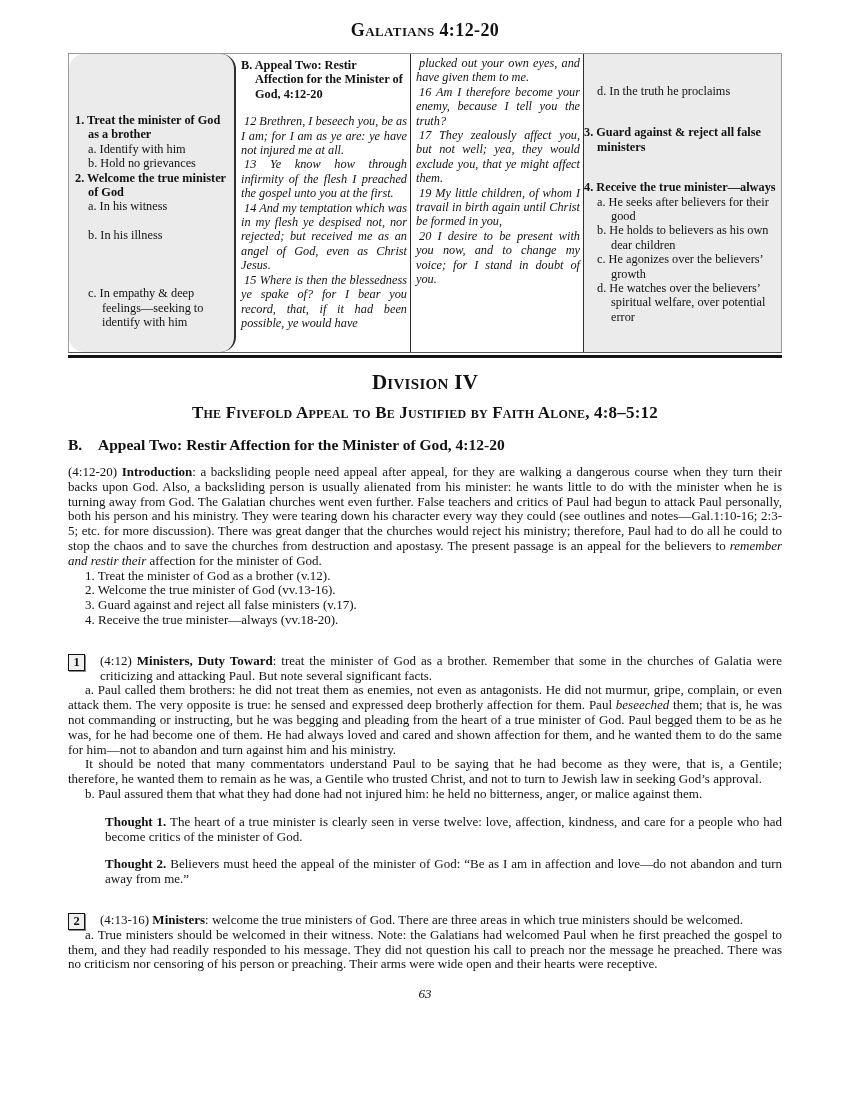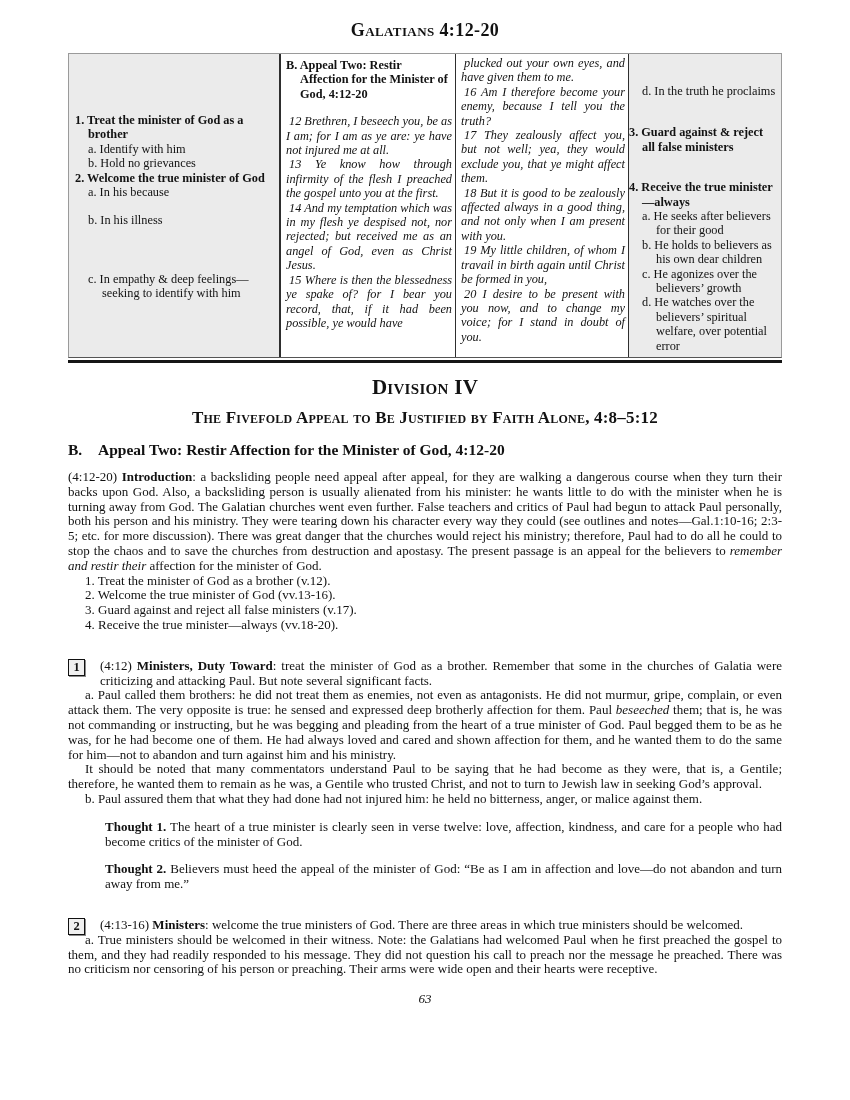--- a/index.html
+++ b/index.html
@@ -15,21 +15,21 @@
     font-size:18px; letter-spacing:.4px; margin:20px 0 0; line-height:20px;
   }
 
   
   .ot {
     display:flex; margin-top:13px; min-height:298px;
     border:1px solid #9a9a9a; border-bottom:1px solid #555;
     font-size:12.3px; line-height:14.4px;
   }
   .ot .col { box-sizing:border-box; }
-  .c1 { width:212px; background:#ebebeb; border-right:2px solid #2e2e2e; padding:3px 4px 4px 6px; }
+  .c1 { width:167px; background:#ebebeb; border-right:2px solid #2e2e2e; padding:3px 4px 4px 6px;border-radius:15px; }
   .c2 { width:175px; background:#ffffff; border-right:1px solid #2e2e2e; padding:4px 3px 4px 5px; }
   .c3 { width:173px; background:#ffffff; border-right:1px solid #2e2e2e; padding:2px 3px 4px 5px; }
   .c4 { flex:1; background:#ebebeb; padding:2px 4px 4px 0; }
   .lvl1 { font-weight:bold; padding-left:13px; text-indent:-13px; }
   .lvl2 { padding-left:27px; text-indent:-14px; }
   .vh { font-weight:bold; padding-left:14px; text-indent:-14px; margin:0 0 13px; }
   .verse { margin:0; text-align:justify; text-indent:3px;font-style:italic; }
   .thick-rule { height:3px; background:#151515; margin-top:2px; }
 
   
@@ -68,38 +68,37 @@
 <div class="content">
 
   <div class="page-title">Galatians 4:12-20</div>
 
   <div class="ot">
     <div class="col c1">
       <div class="lvl1" style="margin-top:56px">1. Treat the minister of God as a brother</div>
       <div class="lvl2">a. Identify with him</div>
       <div class="lvl2">b. Hold no grievances</div>
       <div class="lvl1">2. Welcome the true minister of God</div>
-      <div class="lvl2">a. In his because</div>
+      <div class="lvl2">a. In his witness</div>
       <div class="lvl2" style="margin-top:14px">b. In his illness</div>
       <div class="lvl2" style="margin-top:44px">c. In empathy &amp; deep feelings—seeking to identify with him</div>
     </div>
 
     <div class="col c2">
       <div class="vh">B. Appeal Two: Restir Affection for the Minister of God, 4:12-20</div>
       <p class="verse">12 Brethren, I beseech you, be as I am; for I am as ye are: ye have not injured me at all.</p>
       <p class="verse">13 Ye know how through infirmity of the flesh I preached the gospel unto you at the first.</p>
       <p class="verse">14 And my temptation which was in my flesh ye despised not, nor rejected; but received me as an angel of God, even as Christ Jesus.</p>
       <p class="verse">15 Where is then the blessedness ye spake of? for I bear you record, that, if it had been possible, ye would have</p>
     </div>
 
     <div class="col c3">
       <p class="verse">plucked out your own eyes, and have given them to me.</p>
       <p class="verse">16 Am I therefore become your enemy, because I tell you the truth?</p>
       <p class="verse">17 They zealously affect you, but not well; yea, they would exclude you, that ye might affect them.</p>
-      <p class="verse">18 But it is good to be zealously affected always in a good thing, and not only when I am present with you.</p>
       <p class="verse">19 My little children, of whom I travail in birth again until Christ be formed in you,</p>
       <p class="verse">20 I desire to be present with you now, and to change my voice; for I stand in doubt of you.</p>
     </div>
 
     <div class="col c4">
       <div class="lvl2" style="margin-top:28px">d. In the truth he proclaims</div>
       <div class="lvl1" style="margin-top:27px">3. Guard against &amp; reject all false ministers</div>
       <div class="lvl1" style="margin-top:26px">4. Receive the true minister—always</div>
       <div class="lvl2">a. He seeks after believers for their good</div>
       <div class="lvl2">b. He holds to believers as his own dear children</div>

